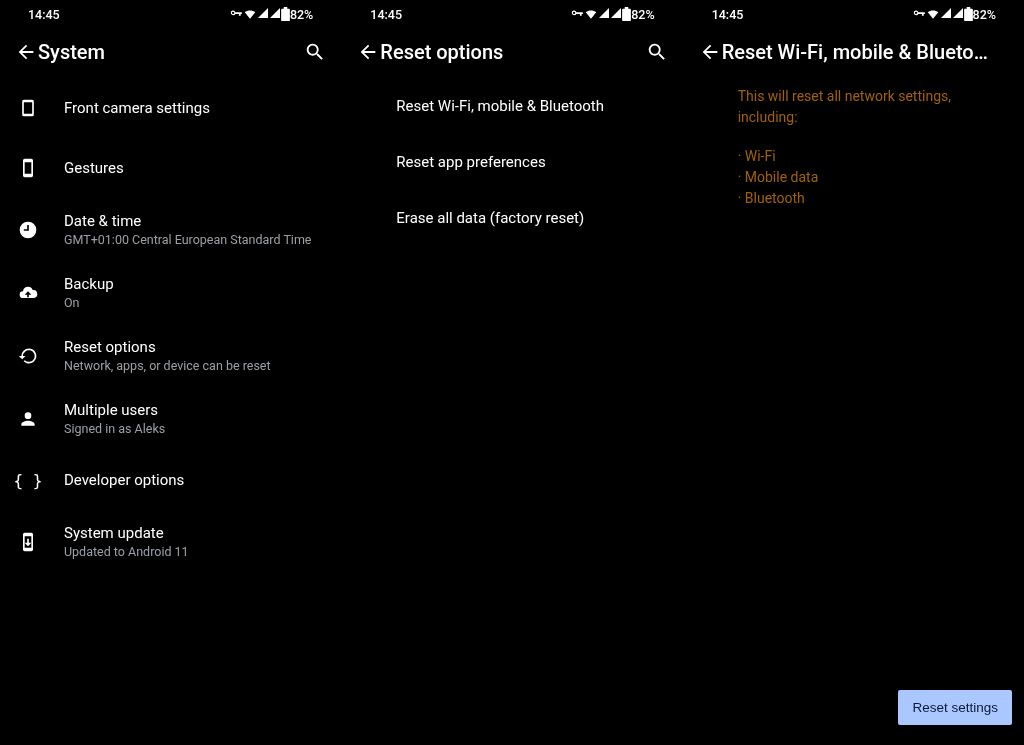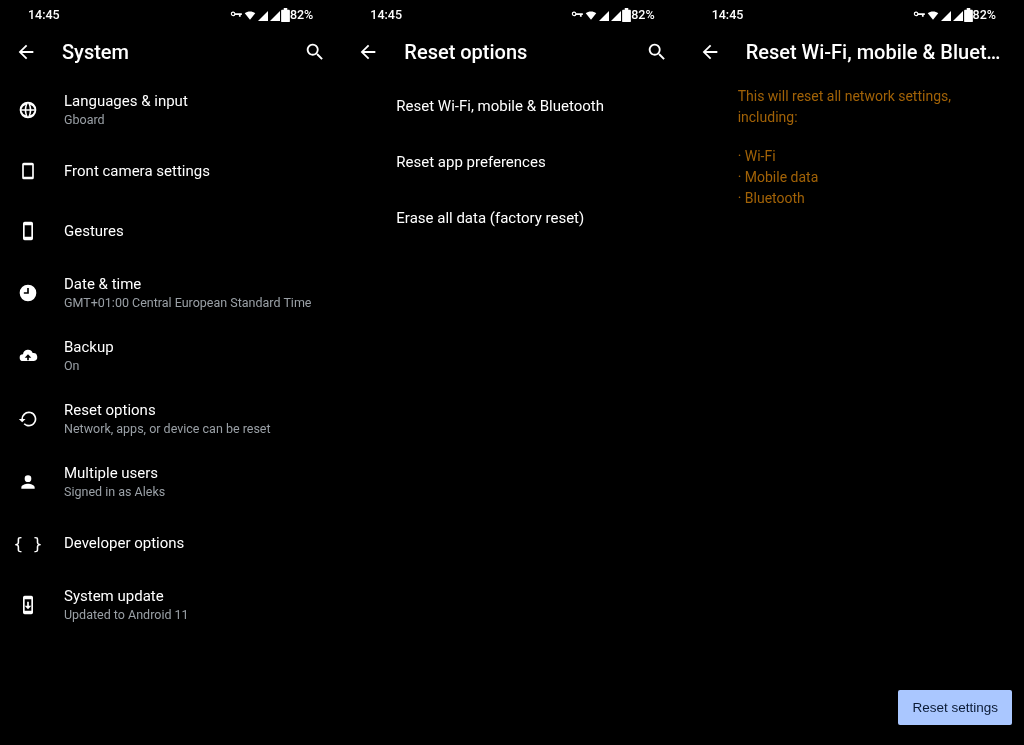--- a/index.html
+++ b/index.html
@@ -1,23 +1,23 @@
 <!DOCTYPE html>
 <html><head>
 <meta charset="utf-8">
 <style>
   * { box-sizing: border-box; margin: 0; padding: 0; }
   html, body { width: 1024px; height: 745px; background: #000; color: #fff; font-family: Roboto, "Segoe UI", Arial, sans-serif; overflow: hidden; }
   .row { display: flex; width: 1024px; height: 745px; }
   .phone { width: 341.33px; height: 745px; background: #000; position: relative; display: flex; flex-direction: column; }
   .phone + .phone { border-left: 1px solid #000; }
   .statusbar { height: 28px; display: flex; align-items: center; justify-content: space-between; padding: 0 28px; font-size: 12.5px; font-weight: 500; }
-  .statusbar .right { display: flex; align-items: flex-end; }
+  .statusbar .right { display: flex; align-items: flex-start; }
   .statusbar svg { display: block; }
-  .appbar { display: flex; align-items: center; gap: 24px; padding: 12px 14px 14px 14px; }
+  .appbar { display: flex; align-items: center; padding: 12px 14px 14px 14px; }
   .appbar .title { font-size: 20px; font-weight: 500; flex: 1; white-space: nowrap; overflow: hidden; text-overflow: ellipsis; }
   .appbar .iconbtn { width: 24px; height: 24px; display: flex; align-items: center; justify-content: center; cursor: pointer; }
   .list { display: flex; flex-direction: column; }
   .item { display: flex; align-items: center; padding: 14px 16px; gap: 24px; cursor: pointer; min-height: 60px; }
   .item.simple { padding-left: 54px; min-height: 56px; text-align: right; }
   .item .iconslot { width: 24px; display: flex; align-items: center; justify-content: center; color: #fff; }
   .item .texts { display: flex; flex-direction: column; gap: 2px; }
   .item .primary { font-size: 15px; color: #fff; }
   .item .secondary { font-size: 12.5px; color: #9aa0a6; }
   .content { padding: 8px 16px 0 54px; font-size: 14px; color: #a16207; line-height: 1.5; }
@@ -73,31 +73,20 @@
       <span class="iconbtn">
           <svg width="22" height="22" viewBox="0 0 24 24">
             <path d="M15.5 14h-.8l-.3-.3a6.5 6.5 0 1 0-.7.7l.3.3v.8l5 5 1.5-1.5-5-5zM9.5 14A4.5 4.5 0 1 1 14 9.5 4.5 4.5 0 0 1 9.5 14z"></path>
           </svg>
         </span>
     </div>
     <div class="list">
       <div class="item">
         <span class="iconslot">
             <svg width="20" height="20" viewBox="0 0 24 24">
-              <path d="M12 2a10 10 0 1 0 0 20 10 10 0 0 0 0-20zm7.9 9H16c-.1-2-.6-3.9-1.3-5.4A8 8 0 0 1 19.9 11zM12 4c.9 1.2 1.8 3.5 2 7h-4c.2-3.5 1.1-5.8 2-7zM4.1 13H8c.1 2 .6 3.9 1.3 5.4A8 8 0 0 1 4.1 13zM8 11H4.1a8 8 0 0 1 5.2-5.4C8.6 7.1 8.1 9 8 11zm4 9c-.9-1.2-1.8-3.5-2-7h4c-.2 3.5-1.1 5.8-2 7zm2.7-1.6c.7-1.5 1.2-3.4 1.3-5.4h3.9a8 8 0 0 1-5.2 5.4z"></path>
-            </svg>
-          </span>
-        <span class="texts">
-            <span class="primary">Languages &amp; input</span>
-            <span class="secondary">Gboard</span>
-          </span>
-      </div>
-      <div class="item">
-        <span class="iconslot">
-            <svg width="20" height="20" viewBox="0 0 24 24">
               <path d="M7 2h10a2 2 0 0 1 2 2v16a2 2 0 0 1-2 2H7a2 2 0 0 1-2-2V4a2 2 0 0 1 2-2zm0 3v14h10V5H7z"></path>
             </svg>
           </span>
         <span class="texts">
             <span class="primary">Front camera settings</span>
           </span>
       </div>
       <div class="item">
         <span class="iconslot">
             <svg width="20" height="20" viewBox="0 0 24 24">

